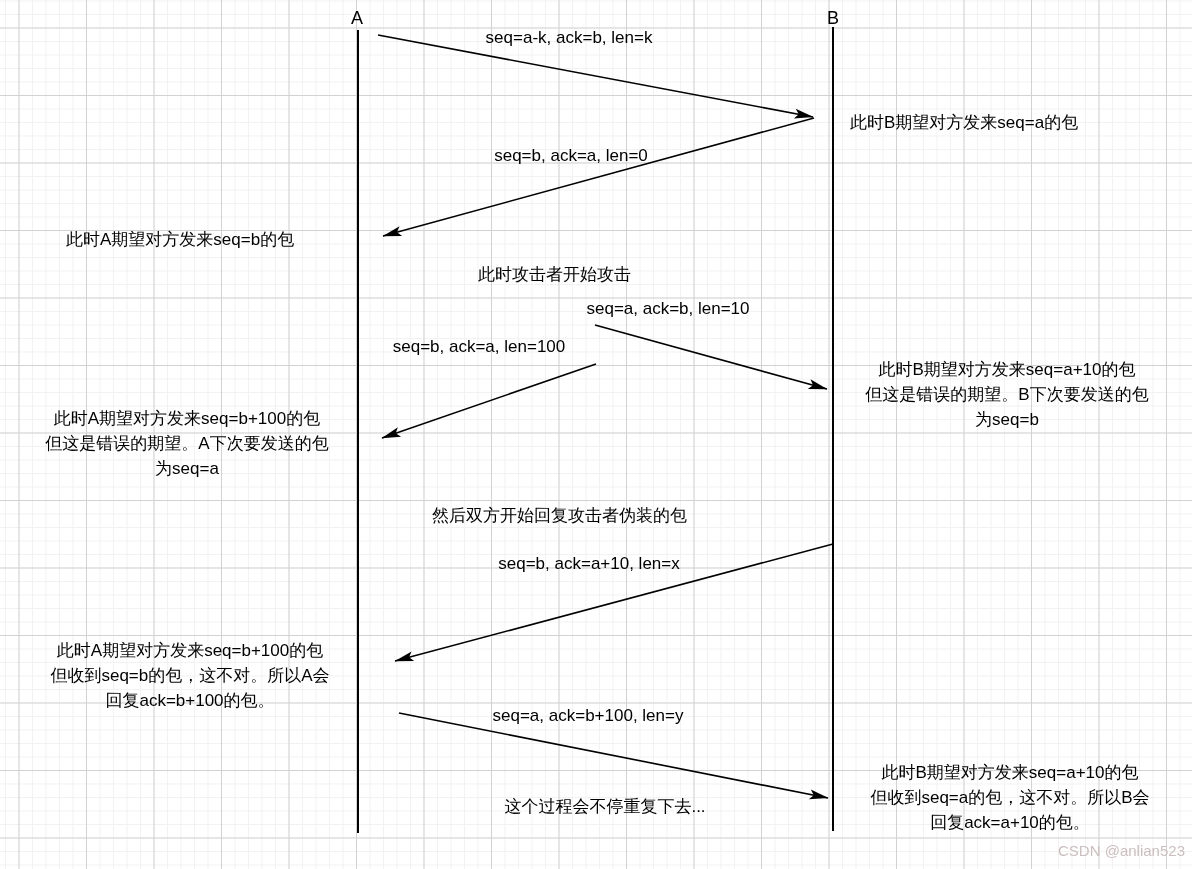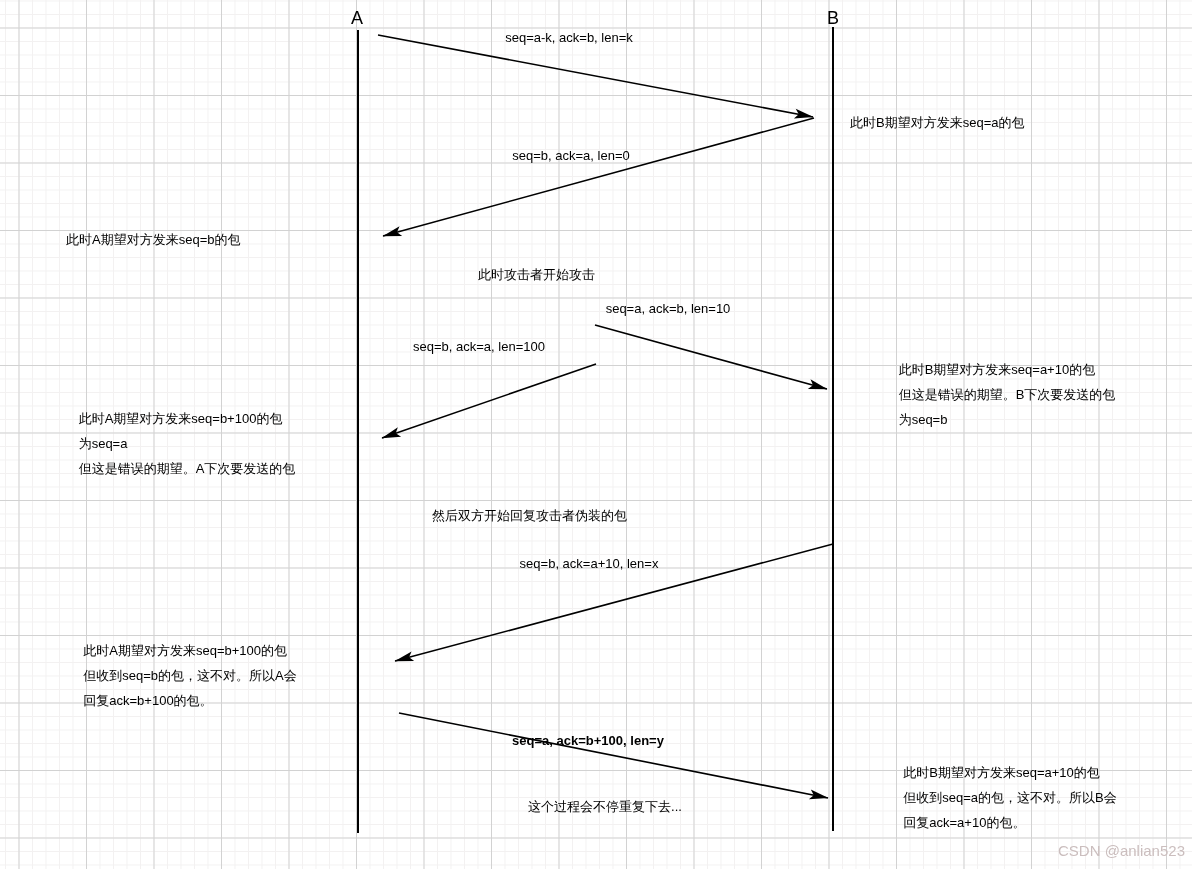--- a/index.html
+++ b/index.html
@@ -22,35 +22,35 @@
     background-position: -49px -40px, -49px -40px, -8.5px -13px, -8.5px -13px;
   }
   svg.layer {
     position: absolute;
     left: 0;
     top: 0;
   }
   .txt {
     position: absolute;
     color: #000000;
-    font-size: 13px;
+    font-size: 17px;
     line-height: 21px;
     white-space: nowrap;
   }
   .actor {
     font-size: 18px;
     transform: translateX(-50%);
   }
   .centered {
     transform: translateX(-50%);
     text-align: center;
   }
   .note3 {
     transform: translateX(-50%);
-    text-align: left;
+    text-align: center;
     line-height: 25px;
   }
   .watermark {
     position: absolute;
     right: 7px;
     top: 842px;
     font-size: 15px;
     color: #cbbebe;
     white-space: nowrap;
   }
@@ -79,38 +79,38 @@
   </svg>
 
   <div class="txt actor" style="left:357px; top:8px;">A</div>
   <div class="txt actor" style="left:833px; top:8px;">B</div>
 
   <div class="txt centered" style="left:569px; top:27px;">seq=a-k, ack=b, len=k</div>
   <div class="txt centered" style="left:571px; top:145px;">seq=b, ack=a, len=0</div>
   <div class="txt centered" style="left:668px; top:298px;">seq=a, ack=b, len=10</div>
   <div class="txt centered" style="left:479px; top:336px;">seq=b, ack=a, len=100</div>
   <div class="txt centered" style="left:589px; top:553px;">seq=b, ack=a+10, len=x</div>
-  <div class="txt centered" style="left:588px; top:730px;font-weight:bold;">seq=a, ack=b+100, len=y</div>
+  <div class="txt centered" style="left:588px; top:705px;">seq=a, ack=b+100, len=y</div>
 
   <div class="txt" style="left:66px; top:229px;">此时A期望对方发来seq=b的包</div>
 
   <div class="txt" style="left:850px; top:112px;">此时B期望对方发来seq=a的包</div>
 
   <div class="txt" style="left:478px; top:264px;">此时攻击者开始攻击</div>
 
   <div class="txt note3" style="left:1007px; top:357px;">
     <div>此时B期望对方发来seq=a+10的包</div>
     <div>但这是错误的期望。B下次要发送的包</div>
     <div>为seq=b</div>
   </div>
 
   <div class="txt note3" style="left:187px; top:406px;">
     <div>此时A期望对方发来seq=b+100的包</div>
+    <div>但这是错误的期望。A下次要发送的包</div>
     <div>为seq=a</div>
-    <div>但这是错误的期望。A下次要发送的包</div>
   </div>
 
   <div class="txt" style="left:432px; top:505px;">然后双方开始回复攻击者伪装的包</div>
 
   <div class="txt note3" style="left:190px; top:638px;">
     <div>此时A期望对方发来seq=b+100的包</div>
     <div>但收到seq=b的包，这不对。所以A会</div>
     <div>回复ack=b+100的包。</div>
   </div>
 

